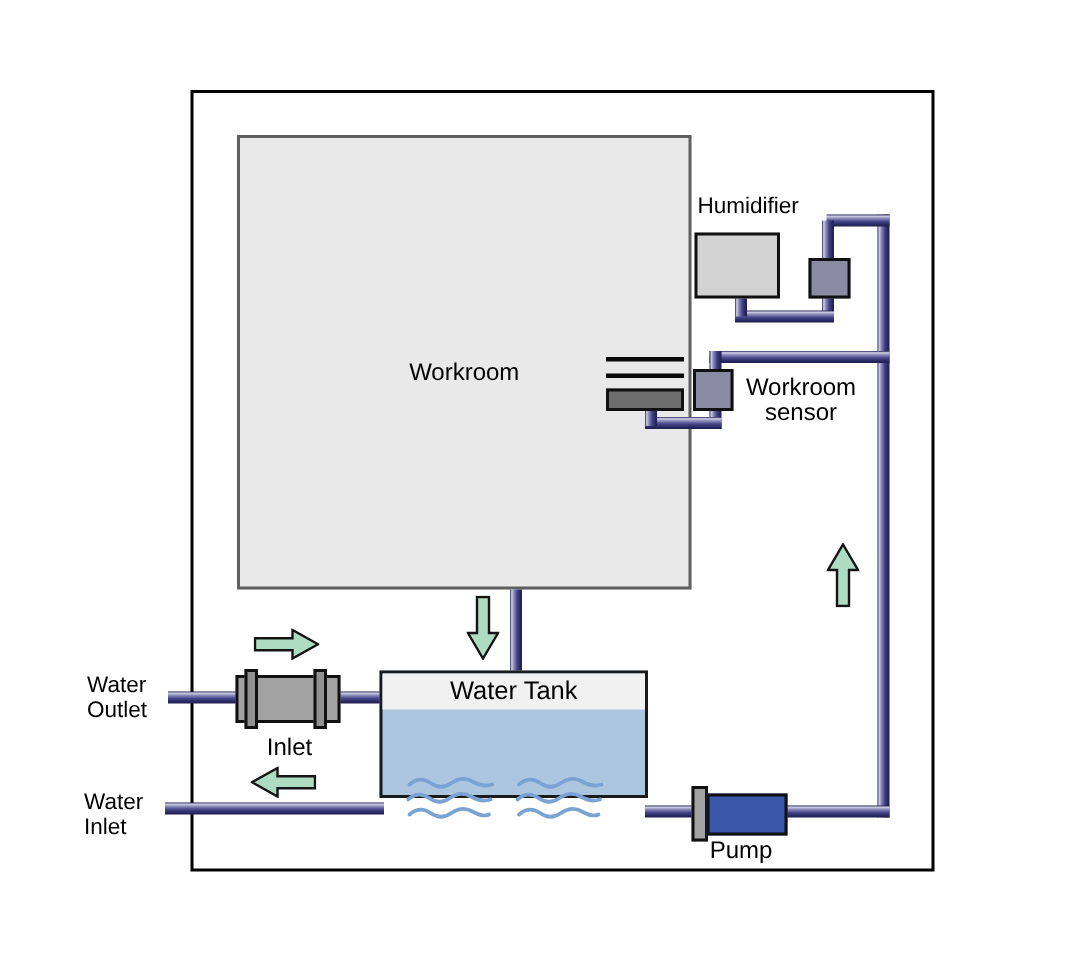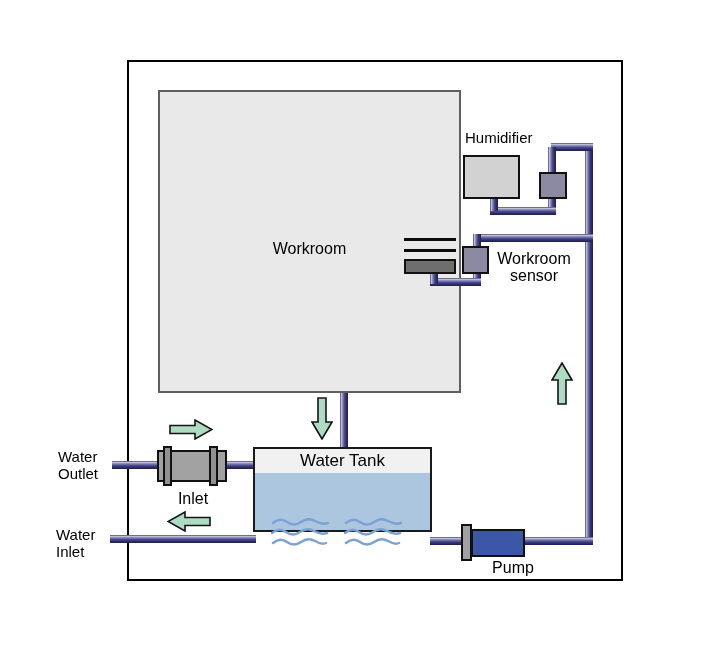--- a/index.html
+++ b/index.html
@@ -83,21 +83,21 @@
     <path d="M2,25 Q9,19 16,24 T30,24 T44,23 T55,25"></path>
   </svg>
 
   <div class="abs box" style="left:157px; top:450px; width:70px; height:32px; background:var(--c-filter-fill);"></div>
   <div class="abs box" style="left:163px; top:446px; width:9px; height:40px; background:#919191;"></div>
   <div class="abs box" style="left:209px; top:446px; width:9px; height:40px; background:#919191;"></div>
   <div class="abs label center" style="left:157px; top:490px; width:72px;">Inlet</div>
 
   <div class="abs box" style="left:461px; top:524px; width:11px; height:37px; background:var(--c-filter-fill);"></div>
   <div class="abs box" style="left:471px; top:529px; width:54px; height:28px; background:var(--c-pump-fill);"></div>
-  <div class="abs label center" style="left:478px; top:559px; width:70px;">Pump</div>
+  <div class="abs label center" style="left:459px; top:559px; width:70px;">Pump</div>
 
   <div class="abs label small" style="left:58px; top:449px;">
     <span style="display:block;">Water</span>
     <span style="display:block;">Outlet</span>
   </div>
   <div class="abs label small" style="left:56px; top:527px;">
     <span style="display:block;">Water</span>
     <span style="display:block;">Inlet</span>
   </div>
 

